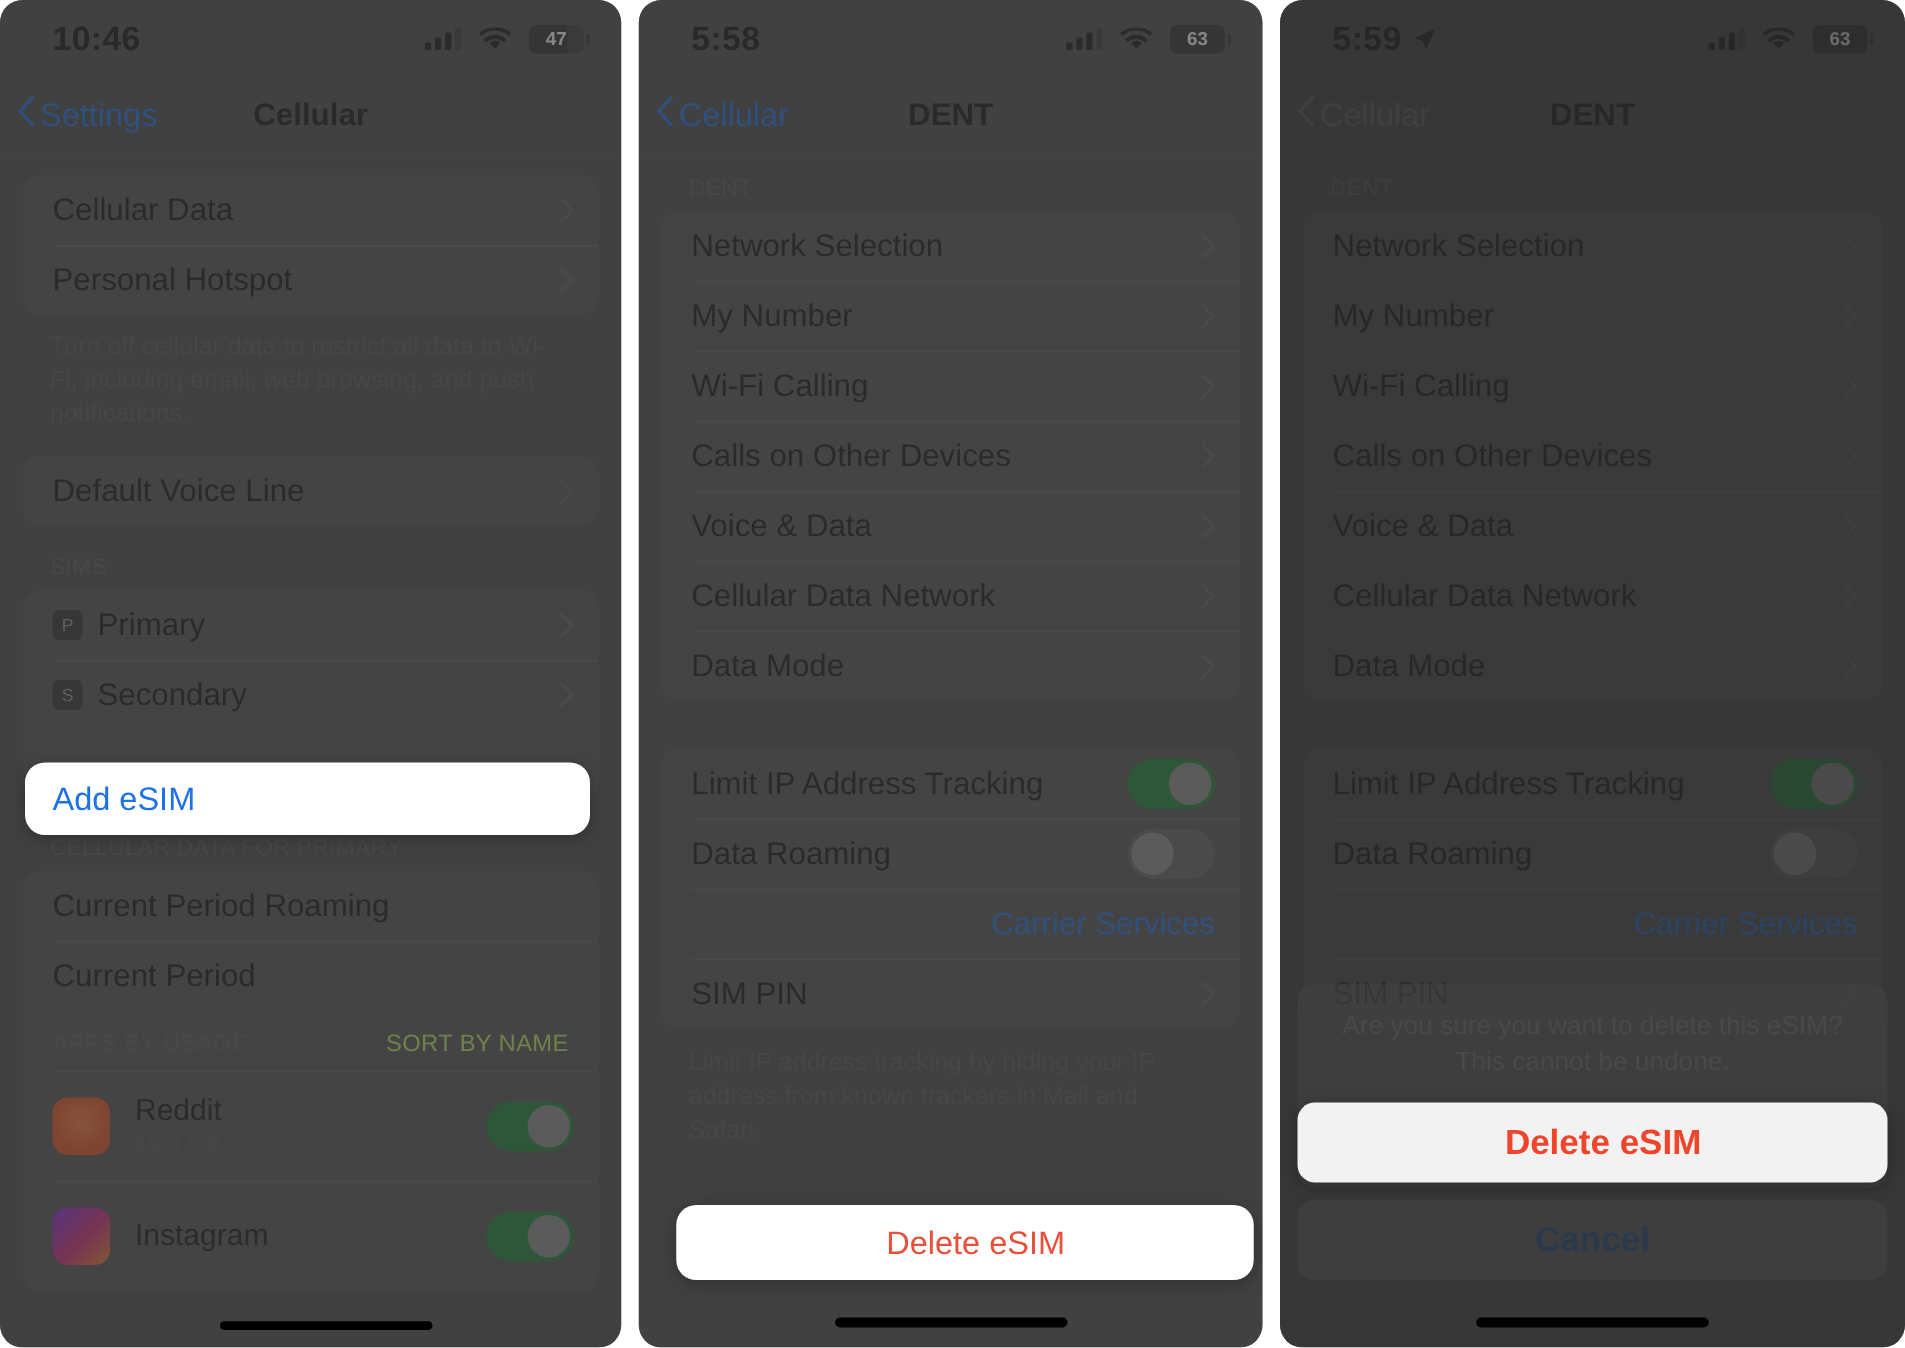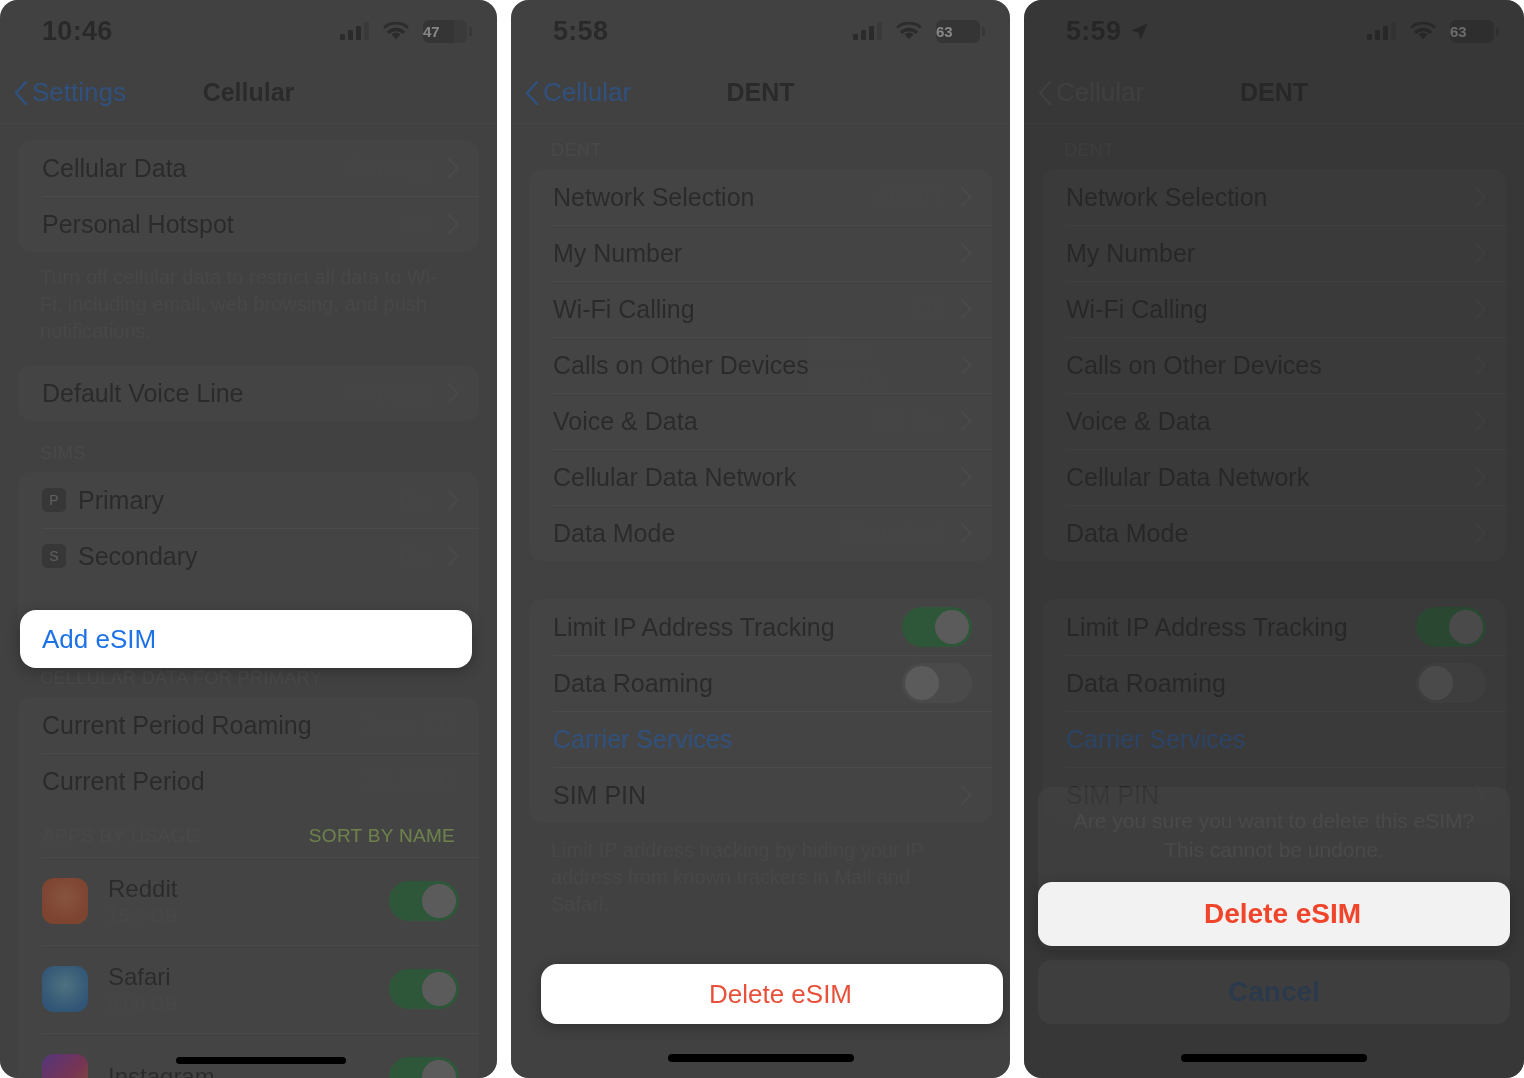--- a/index.html
+++ b/index.html
@@ -68,41 +68,41 @@
   .sig i:nth-child(1){ height: 6px; }
   .sig i:nth-child(2){ height: 10px; }
   .sig i:nth-child(3){ height: 14px; }
   .sig i:nth-child(4){ height: 18px; opacity: .35; }
   .wifi { width: 26px; height: 19px; }
   .batt {
     position: relative;
     width: 44px; height: 23px;
     border-radius: 6px;
     background: #2a2a2a;
-    display: flex; align-items: center; 
+    display: flex; align-items: center; justify-content: center;
   }
   .batt span { color: #fff; font-size: 15px; font-weight: bold; }
   .batt::after {
     content: ""; position: absolute; right: -5px; top: 7px;
     width: 3px; height: 9px; border-radius: 0 2px 2px 0;
     background: rgba(0,0,0,.35);
   }
   .batt.lvl47 { background: linear-gradient(90deg,#2a2a2a 0 70%, rgba(0,0,0,.25) 70% 100%); }
 
   
   .navbar {
     position: relative;
     height: 62px;
     display: flex;
     align-items: center;
     padding: 0 20px 0 14px;
     border-bottom: 1px solid rgba(255,255,255,0.07);
   }
   .nav-back {
-    display: flex; align-items: center; gap: 4px;
+    display: flex; gap: 4px;
     color: #1d72e8; font-size: 26px;
   }
   .chev-l { width: 14px; height: 24px; }
   .nav-title {
     position: absolute; left: 0; right: 0; text-align: center;
     font-size: 25px; font-weight: bold; color: #0f0f0f;
     pointer-events: none;
   }
 
   
@@ -122,20 +122,21 @@
     overflow: hidden;
   }
   .row {
     position: relative;
     display: flex;
     align-items: center;
     height: 56px;
     padding: 0 20px 0 24px;
     font-size: 25px;
     color: #0f0f0f;
+    justify-content: flex-end;
   }
   .row + .row::before {
     content: ""; position: absolute; left: 24px; right: 0; top: 0;
     height: 1px; background: rgba(255,255,255,0.10);
   }
   .row .lbl { white-space: nowrap; }
   .row .val {
     margin-left: auto;
     color: #555555;
     font-size: 25px;
@@ -380,30 +381,20 @@
           <span class="appicon" style="background:radial-gradient(circle at 50% 42%, #ff7a45 0%, #e8521f 70%)"></span>
           <span class="appmeta">
             <span class="nm" style="display:block">Reddit</span>
             <span class="sz" style="display:block">15.4 GB</span>
           </span>
           <span class="toggle on">
               <span class="knob"></span>
             </span>
         </div>
         <div class="approw">
-          <span class="appicon" style="background:radial-gradient(circle at 50% 42%, #6ec8ef 0%, #1f7fd4 75%)"></span>
-          <span class="appmeta">
-            <span class="nm" style="display:block">Safari</span>
-            <span class="sz" style="display:block">6.00 GB</span>
-          </span>
-          <span class="toggle on">
-              <span class="knob"></span>
-            </span>
-        </div>
-        <div class="approw">
           <span class="appicon" style="background:linear-gradient(135deg,#7d2ae8 0%,#d62976 55%,#f58529 100%)"></span>
           <span class="appmeta">
             <span class="nm" style="display:block">Instagram</span>
           </span>
           <span class="toggle on">
               <span class="knob"></span>
             </span>
         </div>
       </div>
 

